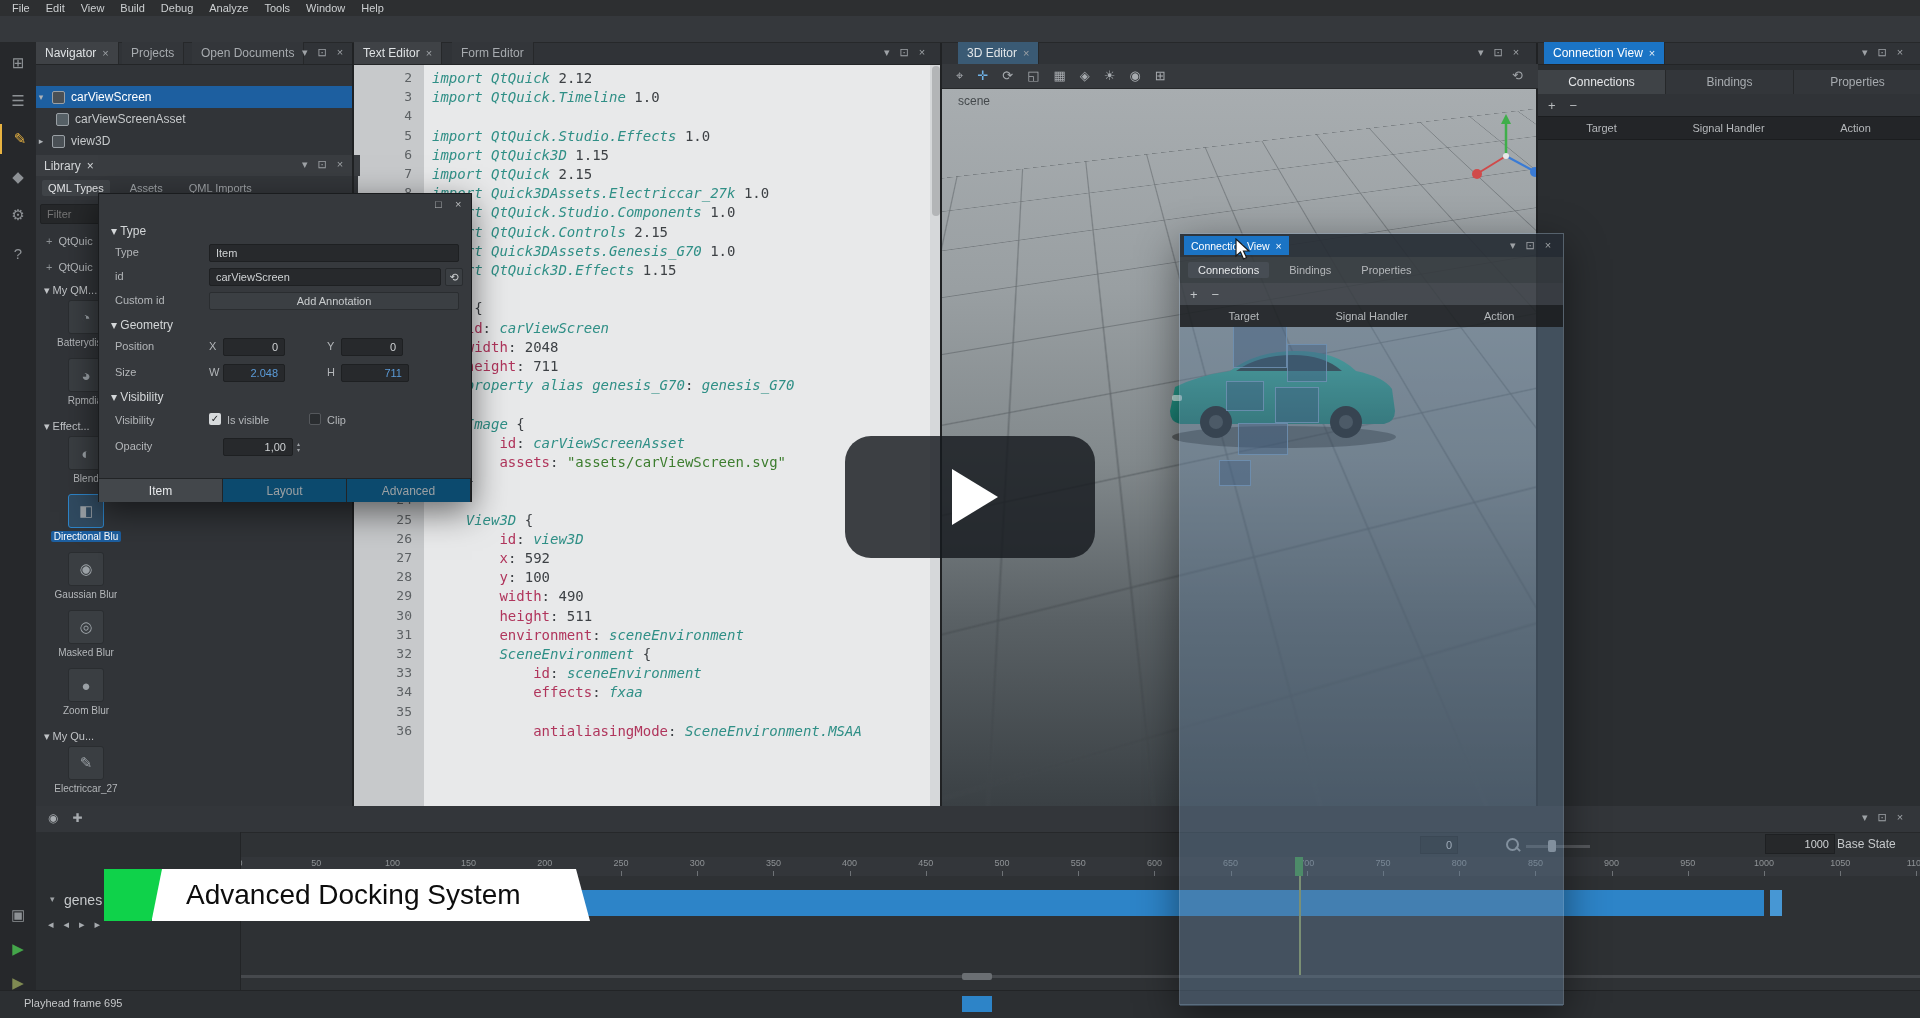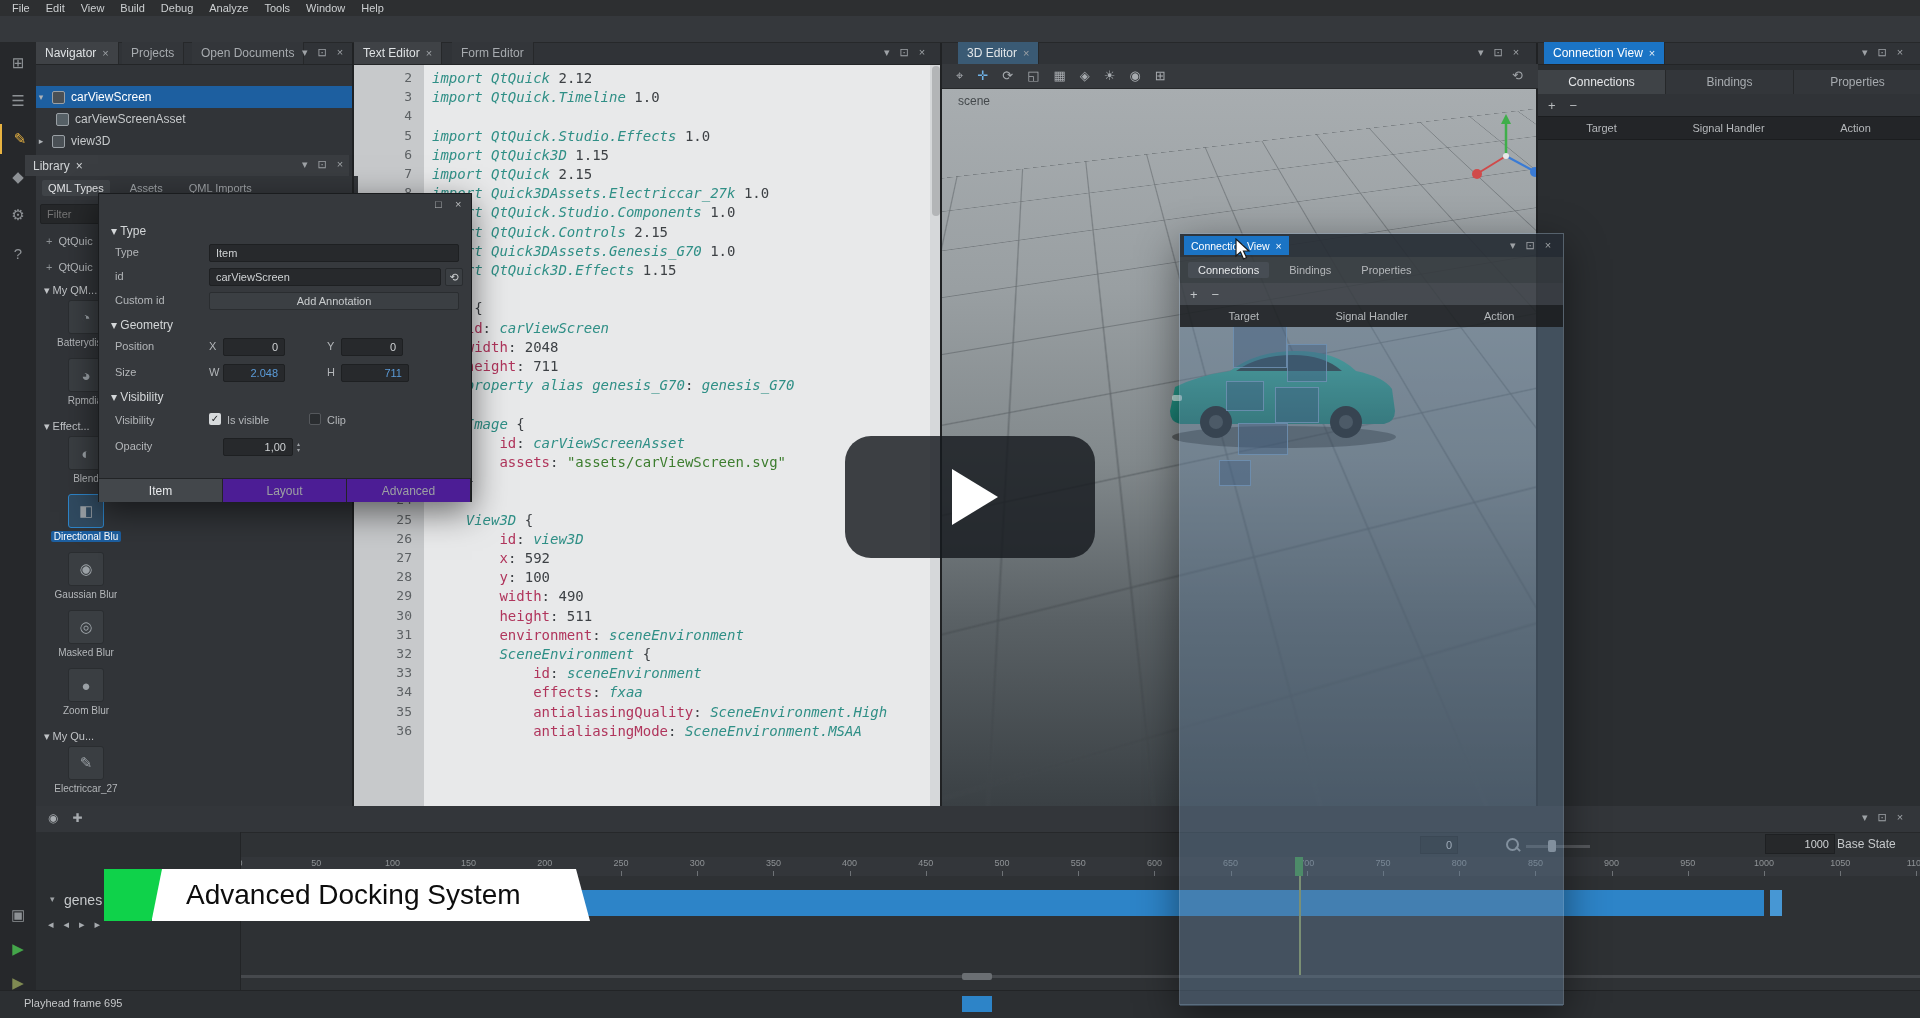--- a/index.html
+++ b/index.html
@@ -30,21 +30,21 @@
   .rail-icon{width:36px;height:30px;display:flex;align-items:center;justify-content:center;font-size:15px;color:#8d9195;}
   .rail-icon.active{color:#e8b341;border-left:2px solid #e8b341;}
   #rail-top{position:absolute;top:6px;display:flex;flex-direction:column;gap:8px;}
   #rail-bottom{position:absolute;top:858px;display:flex;flex-direction:column;gap:4px;}
   
   .nav-panel{left:36px;top:64px;width:316px;height:742px;background:#313438;z-index:1;}
   .tree-row{position:absolute;left:36px;width:316px;height:22px;display:flex;align-items:center;gap:6px;font-size:12px;color:#c6c9cb;z-index:2;}
   .tree-row.sel{background:#1d5fa0;color:#fff;}
   .tri{width:10px;text-align:center;font-size:9px;color:#aeb2b6;}
   .titem-ico{width:11px;height:11px;border:1px solid #9aa0a5;border-radius:2px;background:#4a5055;}
-  .lib-head-bar{position:absolute;left:25px;top:155px;width:316px;height:21px;background:#3a3d41;z-index:2;
+  .lib-head-bar{position:absolute;left:36px;top:155px;width:316px;height:21px;background:#3a3d41;z-index:2;
                 display:flex;align-items:center;gap:6px;padding-left:8px;font-size:12px;color:#d2d5d7;}
   .lib-tabs{position:absolute;left:36px;top:176px;width:316px;height:24px;background:#33363a;z-index:2;display:flex;gap:14px;align-items:center;padding-left:6px;}
   .lib-tab{font-size:11px;color:#a0a4a8;padding:2px 6px;}
   .lib-tab.sel{background:#3f4347;color:#e2e4e6;border-radius:2px;}
   .filter-box{position:absolute;left:40px;top:204px;width:252px;height:18px;background:#26282a;border:1px solid #1f2123;
               border-radius:2px;color:#cfd2d4;font-size:11px;padding:0 6px;z-index:2;}
   #lib-items{position:absolute;left:36px;top:228px;width:316px;z-index:2;}
   .lib-mod{height:26px;display:flex;align-items:center;gap:6px;padding-left:10px;font-size:11px;color:#b4b7ba;}
   .lib-plus{color:#8d9195;}
   .lib-head{height:20px;display:flex;align-items:center;padding-left:8px;font-size:11px;color:#c0c3c6;}
@@ -112,21 +112,21 @@
   .flabel{position:absolute;left:16px;font-size:11px;color:#b3b6b9;}
   .ffield{position:absolute;background:#27292c;border:1px solid #1e2022;border-radius:2px;height:18px;font-size:11px;color:#cfd2d4;
           display:flex;align-items:center;padding:0 6px;box-sizing:border-box;}
   .ffield.blue{color:#5b9bd8;}
   .fbtn{position:absolute;background:#3b3f43;border:1px solid #2a2d30;border-radius:2px;height:18px;font-size:11px;color:#c9ccce;
         display:flex;align-items:center;justify-content:center;box-sizing:border-box;}
   .chk{position:absolute;width:12px;height:12px;border-radius:2px;box-sizing:border-box;}
   .chk.on{background:#d7dadc;color:#1c1e20;font-size:10px;line-height:12px;text-align:center;}
   .chk.off{background:#2a2d30;border:1px solid #55585c;}
   .dlg-tabs{position:absolute;left:0;top:284px;width:372px;height:23px;display:flex;border-top:1px solid #222426;}
-  .dlg-tab{width:124px;display:flex;align-items:center;justify-content:center;font-size:12px;background:#4c1d95;color:#9ca0a3;border-right:1px solid #222426;}
+  .dlg-tab{width:124px;display:flex;align-items:center;justify-content:center;font-size:12px;background:#0c4a6e;color:#9ca0a3;border-right:1px solid #222426;}
   .dlg-tab.sel{background:#43474b;color:#e8eaec;}
   
   .float-conn{left:1179px;top:233px;width:385px;height:772px;z-index:45;border:1px solid rgba(130,150,170,.5);
               box-shadow:0 12px 40px rgba(0,0,0,.45);box-sizing:border-box;}
   .fc-title{position:absolute;left:0;top:0;width:100%;height:23px;background:rgba(38,44,52,.92);display:flex;align-items:center;box-sizing:border-box;}
   .fc-bluechip{margin-left:4px;height:19px;background:#1b74c5;color:#fff;font-size:10.5px;display:flex;align-items:center;gap:6px;padding:0 7px;}
   .fc-tabs{position:absolute;left:0;top:23px;width:100%;height:26px;background:rgba(52,57,62,.92);display:flex;align-items:center;gap:10px;padding-left:8px;box-sizing:border-box;}
   .fc-tab{font-size:11px;color:#b5b8bb;padding:2px 10px;}
   .fc-tab.sel{background:rgba(72,78,84,.95);color:#e8eaec;border-radius:2px;}
   .fc-addrow{position:absolute;left:0;top:49px;width:100%;height:22px;background:rgba(58,63,68,.88);display:flex;align-items:center;gap:14px;padding-left:10px;font-size:13px;color:#c3c6c9;box-sizing:border-box;}
@@ -401,21 +401,20 @@
       <div class="code-line" style="top: 447.6px;"><span class="tk-d">    </span><span class="tk-m">View3D </span><span class="tk-d">{</span></div>
       <div class="code-line" style="top: 466.8px;"><span class="tk-d">        </span><span class="tk-r">id</span><span class="tk-d">: </span><span class="tk-v">view3D</span></div>
       <div class="code-line" style="top: 486px;"><span class="tk-d">        </span><span class="tk-r">x</span><span class="tk-d">: 592</span></div>
       <div class="code-line" style="top: 505.2px;"><span class="tk-d">        </span><span class="tk-r">y</span><span class="tk-d">: 100</span></div>
       <div class="code-line" style="top: 524.4px;"><span class="tk-d">        </span><span class="tk-r">width</span><span class="tk-d">: 490</span></div>
       <div class="code-line" style="top: 543.6px;"><span class="tk-d">        </span><span class="tk-r">height</span><span class="tk-d">: 511</span></div>
       <div class="code-line" style="top: 562.8px;"><span class="tk-d">        </span><span class="tk-r">environment</span><span class="tk-d">: </span><span class="tk-v">sceneEnvironment</span></div>
       <div class="code-line" style="top: 582px;"><span class="tk-d">        </span><span class="tk-m">SceneEnvironment </span><span class="tk-d">{</span></div>
       <div class="code-line" style="top: 601.2px;"><span class="tk-d">            </span><span class="tk-r">id</span><span class="tk-d">: </span><span class="tk-v">sceneEnvironment</span></div>
       <div class="code-line" style="top: 620.4px;"><span class="tk-d">            </span><span class="tk-r">effects</span><span class="tk-d">: </span><span class="tk-v">fxaa</span></div>
-      <div class="code-line" style="top: 639.6px;"><span class="tk-d">            </span><span class="tk-r">antialiasingQuality</span><span class="tk-d">: </span><span class="tk-v">SceneEnvironment.High</span></div>
       <div class="code-line" style="top: 658.8px;"><span class="tk-d">            </span><span class="tk-r">antialiasingMode</span><span class="tk-d">: </span><span class="tk-v">SceneEnvironment.MSAA</span></div>
     </div>
   <div class="ed-scroll abs"></div>
   <div class="ed-thumb abs"></div>
 
   <div class="ptab sel" style="left:958px;background:#3a5a74;color:#e2e6e9">
     <span>3D Editor</span>
       <span class="tabx">×</span>
   </div>
   <div class="pcluster" style="left:1478px;top:46px">

